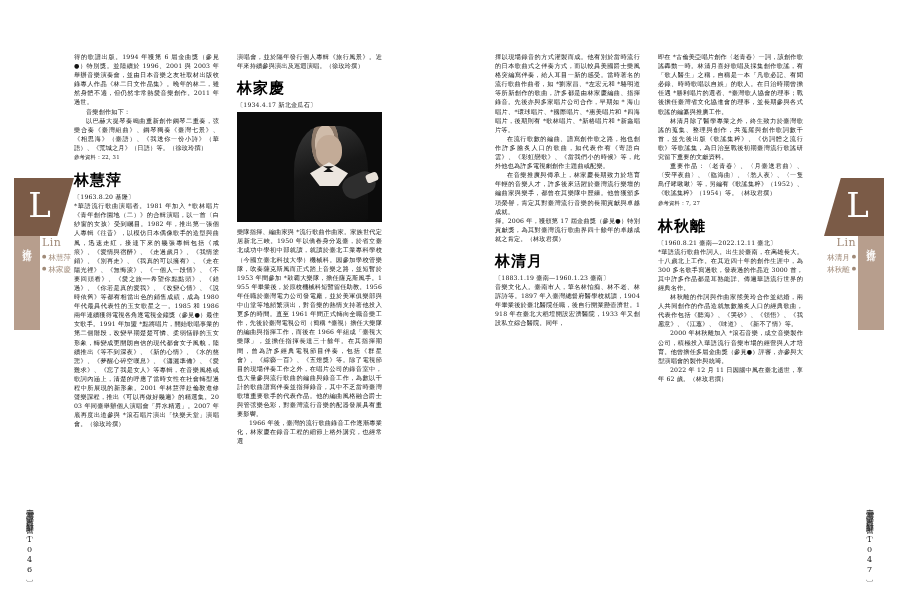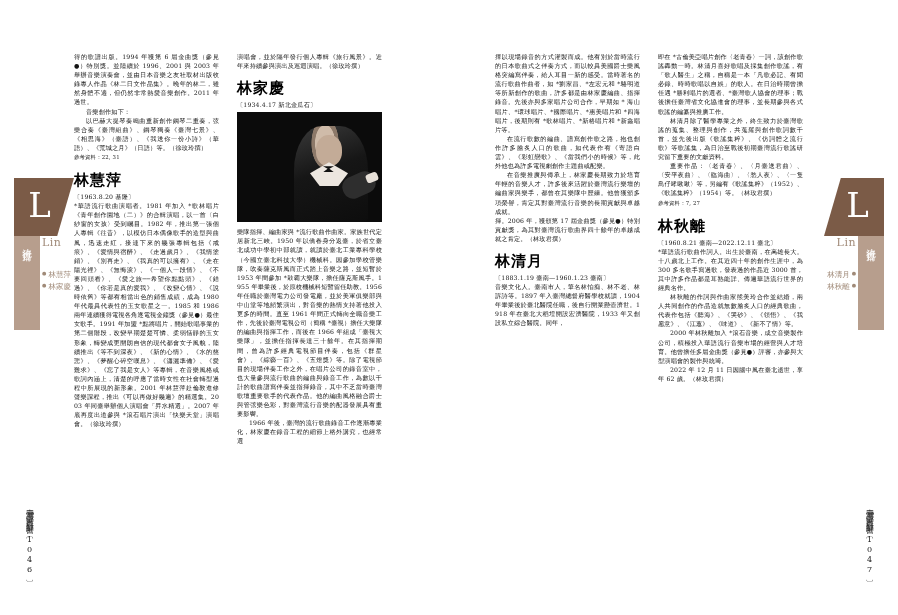--- a/index.html
+++ b/index.html
@@ -34,21 +34,21 @@
   .tab-section{position:absolute;top:62px;width:26px;
     writing-mode:vertical-rl;text-orientation:upright;
     font-size:9.5px;color:#ffffff;letter-spacing:2px;line-height:26px;
     text-align:center;}
   .tab-left .tab-section{left:0;}
   .tab-right .tab-section{right:0;}
   .tab-list{position:absolute;top:58px;width:44px;}
   .tab-left .tab-list{left:28px;}
   .tab-right .tab-list{right:28px;text-align:right;}
   .tab-rom{font-family:"DejaVu Serif","Liberation Serif",serif;
-    font-size:11px;color:#a08a78;margin-bottom:19px;letter-spacing:.5px;}
+    font-size:11px;color:#a08a78;margin-bottom:2px;letter-spacing:.5px;}
   .tab-entry{font-size:7.5px;color:#a08a78;line-height:11px;white-space:nowrap;}
   .tab-left .tab-entry:before{content:"\25CF";font-size:5px;vertical-align:2px;margin-right:2px;}
   .tab-right .tab-entry:after{content:"\25CF";font-size:5px;vertical-align:2px;margin-left:2px;}
 
   
   .cols{display:flex;gap:18px;height:100%;}
   .col{width:145px;}
   .col p{
     margin:0;
     font-family:"DejaVu Serif","Liberation Serif",serif;

